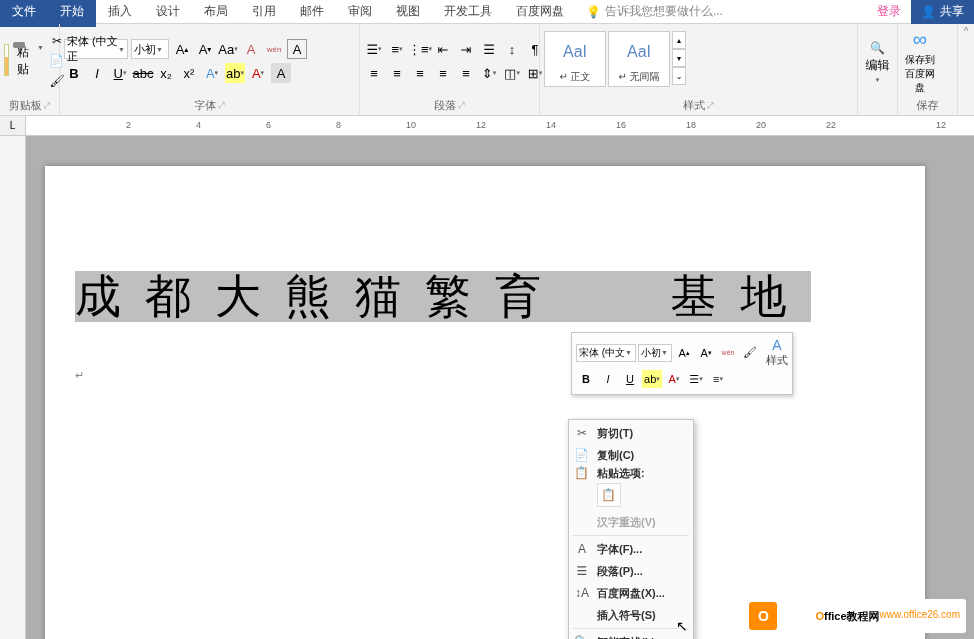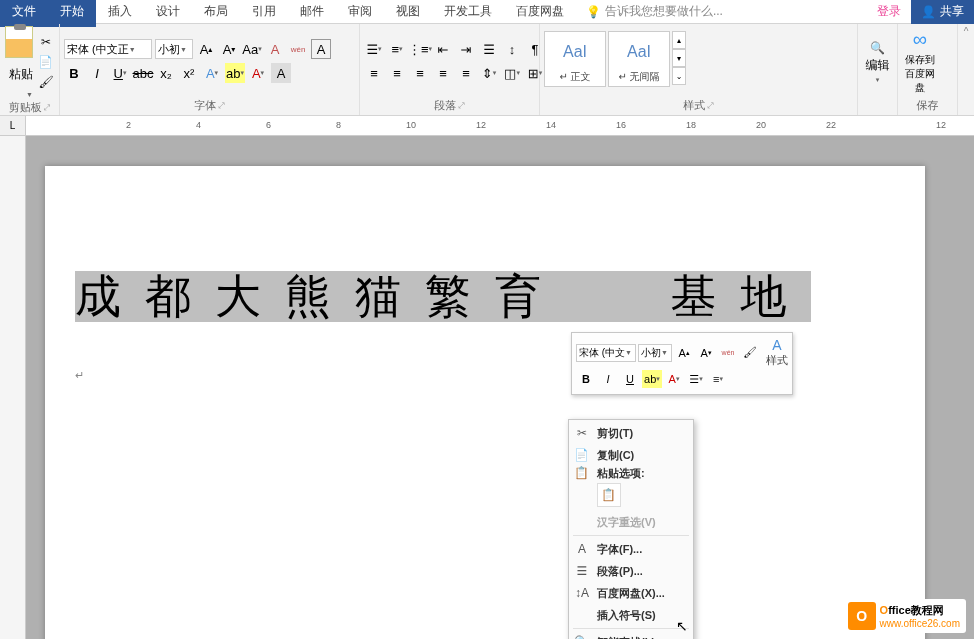--- a/index.html
+++ b/index.html
@@ -14,31 +14,31 @@
     .login { padding: 0 10px; color: #ec4899; cursor: pointer; }
     .share { background: #2b579a; color: #fff; padding: 0 10px; height: 24px; display: flex; align-items: center; cursor: pointer; gap: 4px; }
     
     .ribbon { background: #f3f3f3; height: 92px; display: flex; border-bottom: 1px solid #d4d4d4; }
     .ribbon-group { border-right: 1px solid #e0e0e0; padding: 2px 4px 0 4px; display: flex; flex-direction: column; }
     .ribbon-group-content { flex: 1; display: flex; align-items: center; gap: 2px; }
     .ribbon-group-label { text-align: center; font-size: 11px; color: #666; padding: 2px 0; display: flex; justify-content: center; align-items: center; gap: 2px; }
     .group-expand { font-size: 8px; color: #999; }
     
     .clipboard-group { width: 60px; }
-    .paste-btn { display: flex; flex-direction: column; align-items: flex-end; width: 40px; gap: 8px; }
+    .paste-btn { display: flex; flex-direction: row; align-items: flex-start; width: 40px; gap: 8px; }
     .paste-icon { width: 28px; height: 32px; background: linear-gradient(#fff 40%, #f8c060 40%); border: 1px solid #cc8; position: relative; }
     .paste-icon::before { content: ''; position: absolute; top: -3px; left: 8px; width: 12px; height: 6px; background: #888; border-radius: 2px; }
     .small-btns { display: flex; flex-direction: column; gap: 4px; margin-left: 2px; }
     .small-btn { width: 18px; height: 16px; display: flex; align-items: center; justify-content: center; }
     
     .font-group { width: 300px; }
     .font-rows { display: flex; flex-direction: column; gap: 4px; }
     .font-row { display: flex; align-items: center; gap: 3px; }
     .font-selector { border: 1px solid #ccc; background: #fff; height: 20px; font-size: 11px; padding: 0 2px; display: flex; align-items: center; }
-    .font-name { width: 88px; }
+    .font-name { width: 64px; }
     .font-size { width: 38px; }
     .ribbon-btn { width: 20px; height: 20px; display: flex; align-items: center; justify-content: center; font-size: 13px; }
     .ribbon-btn.bordered { border: 1px solid #999; }
     .dd { font-size: 7px; color: #666; }
     
     .para-group { width: 180px; }
     .styles-group { flex: 1; }
     .style-gallery { display: flex; gap: 2px; height: 60px; }
     .style-item { border: 1px solid #ccc; background: #fff; width: 62px; height: 56px; display: flex; flex-direction: column; align-items: center; justify-content: center; padding: 2px; }
     .style-preview { font-size: 16px; color: #5a8ac6; flex: 1; display: flex; align-items: center; }
@@ -72,21 +72,21 @@
     .context-menu { position: absolute; left: 568px; top: 283px; width: 126px; background: #fafafa; border: 1px solid #c6c6c6; box-shadow: 2px 2px 6px rgba(0,0,0,0.25); padding: 2px 0; }
     .ctx-item { display: flex; align-items: center; height: 22px; padding: 0 8px 0 4px; gap: 6px; cursor: pointer; }
     .ctx-icon { width: 18px; text-align: center; color: #555; }
     .ctx-label { flex: 1; font-size: 11px; color: #333; font-weight: bold; }
     .ctx-paste-opts { padding: 2px 0 4px 28px; }
     .paste-opt { width: 24px; height: 24px; border: 1px solid #ddd; background: #fff; display: inline-flex; align-items: center; justify-content: center; }
     .ctx-sep { height: 1px; background: #e0e0e0; margin: 2px 4px; }
     
     .watermark { position: absolute; right: 8px; bottom: 6px; display: flex; align-items: center; gap: 4px; background: #fff; padding: 3px 6px; border-radius: 3px; }
     .wm-logo { width: 28px; height: 28px; background: #ff8c00; border-radius: 3px; display: flex; align-items: center; justify-content: center; color: #fff; font-weight: bold; font-size: 14px; }
-    .wm-text { display: flex; flex-direction: column; font-size: 11px; }
+    .wm-text { display: flex; flex-direction: row; font-size: 11px; margin-left: 34px; }
     .wm-title { font-weight: bold; }
     .wm-title .o { color: #ff8c00; }
     .wm-url { color: #ff8c00; font-size: 10px; }
     
     .cursor-pointer { position: absolute; left: 676px; top: 618px; font-size: 14px; pointer-events: none; }
   </style>
 </head>
 <body>
 
 <div class="menubar">

